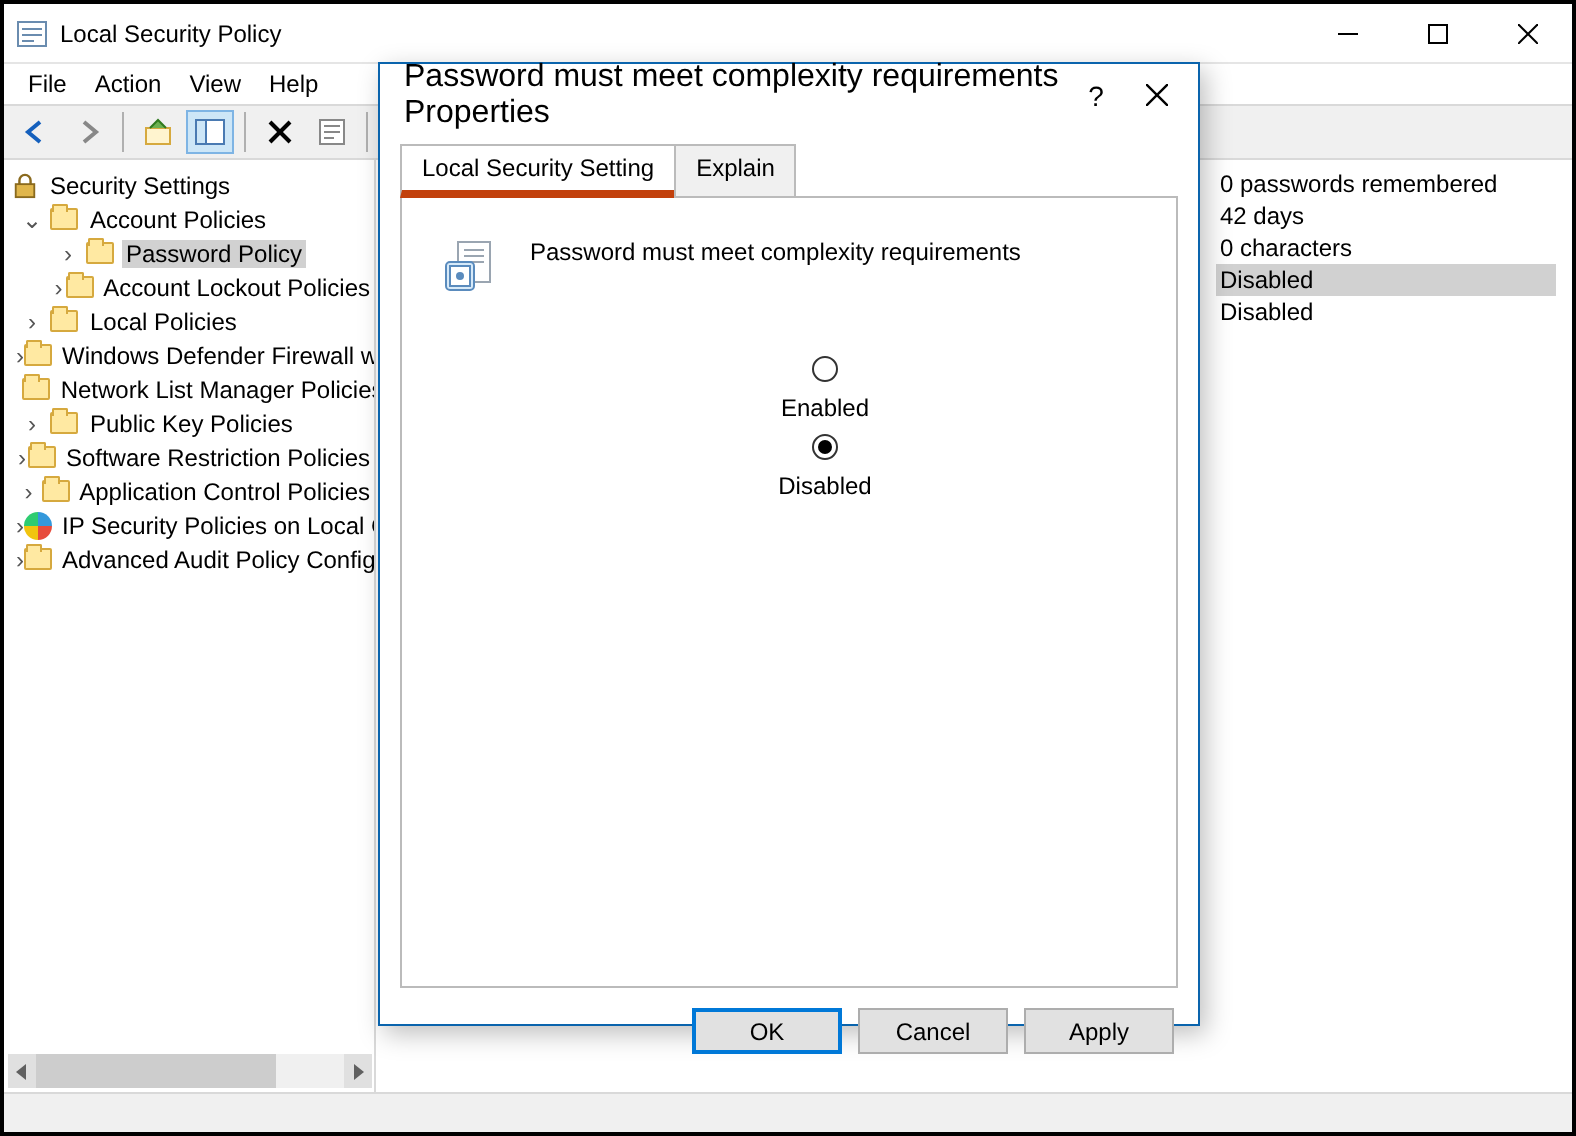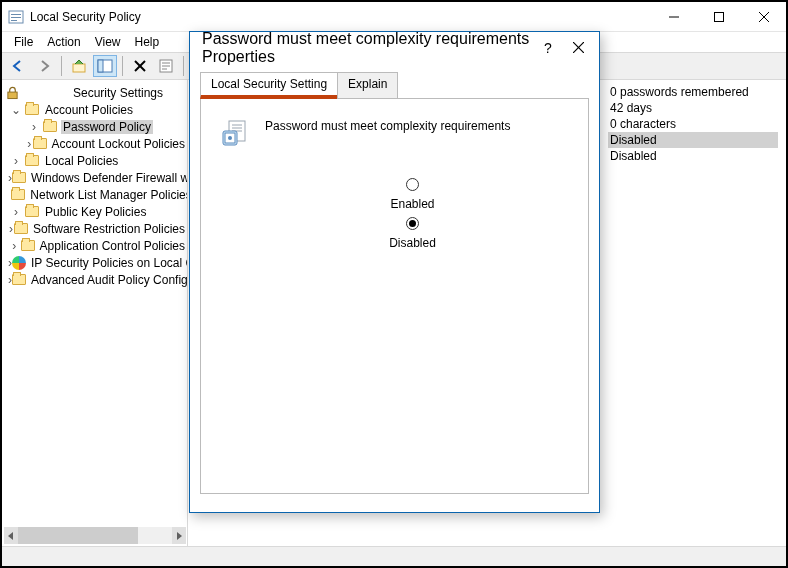--- a/index.html
+++ b/index.html
@@ -170,21 +170,21 @@
       <svg width="16" height="16">
         <path d="M4 8a4 4 0 1 1 1.2 2.8" fill="none" stroke="#2f7a1e" stroke-width="1.5"></path>
         <path d="M4 12 L4 8 L8 8" fill="none" stroke="#2f7a1e" stroke-width="1.5"></path>
       </svg>
     </div>
 </div>
 
 <div class="main">
 
   <div class="tree">
-    <div class="tree-row" style="padding-left:2px;gap:48px;">
+    <div class="tree-row" style="padding-left:2px;">
       <span class="icon">
           <svg class="lock-ic" viewBox="0 0 14 14">
             <rect x="2" y="6" width="10" height="7" fill="#e0b64c" stroke="#8a6a1e"></rect>
             <path d="M4 6 V4 a3 3 0 0 1 6 0 V6" fill="none" stroke="#8a6a1e" stroke-width="1.3"></path>
           </svg>
         </span>
       <span class="label">Security Settings</span>
     </div>
     <div class="tree-row" style="padding-left:6px;">
       <span class="tw">⌄</span>
@@ -333,13 +333,18 @@
       <div class="radio-row">
         <div class="radio"></div>
         <span>Enabled</span>
       </div>
       <div class="radio-row">
         <div class="radio checked"></div>
         <span>Disabled</span>
       </div>
     </div>
   </div>
+  <div class="dlg-buttons">
+    <div class="btn default">OK</div>
+    <div class="btn">Cancel</div>
+    <div class="btn">Apply</div>
+  </div>
 </div>
 
 </body></html>

